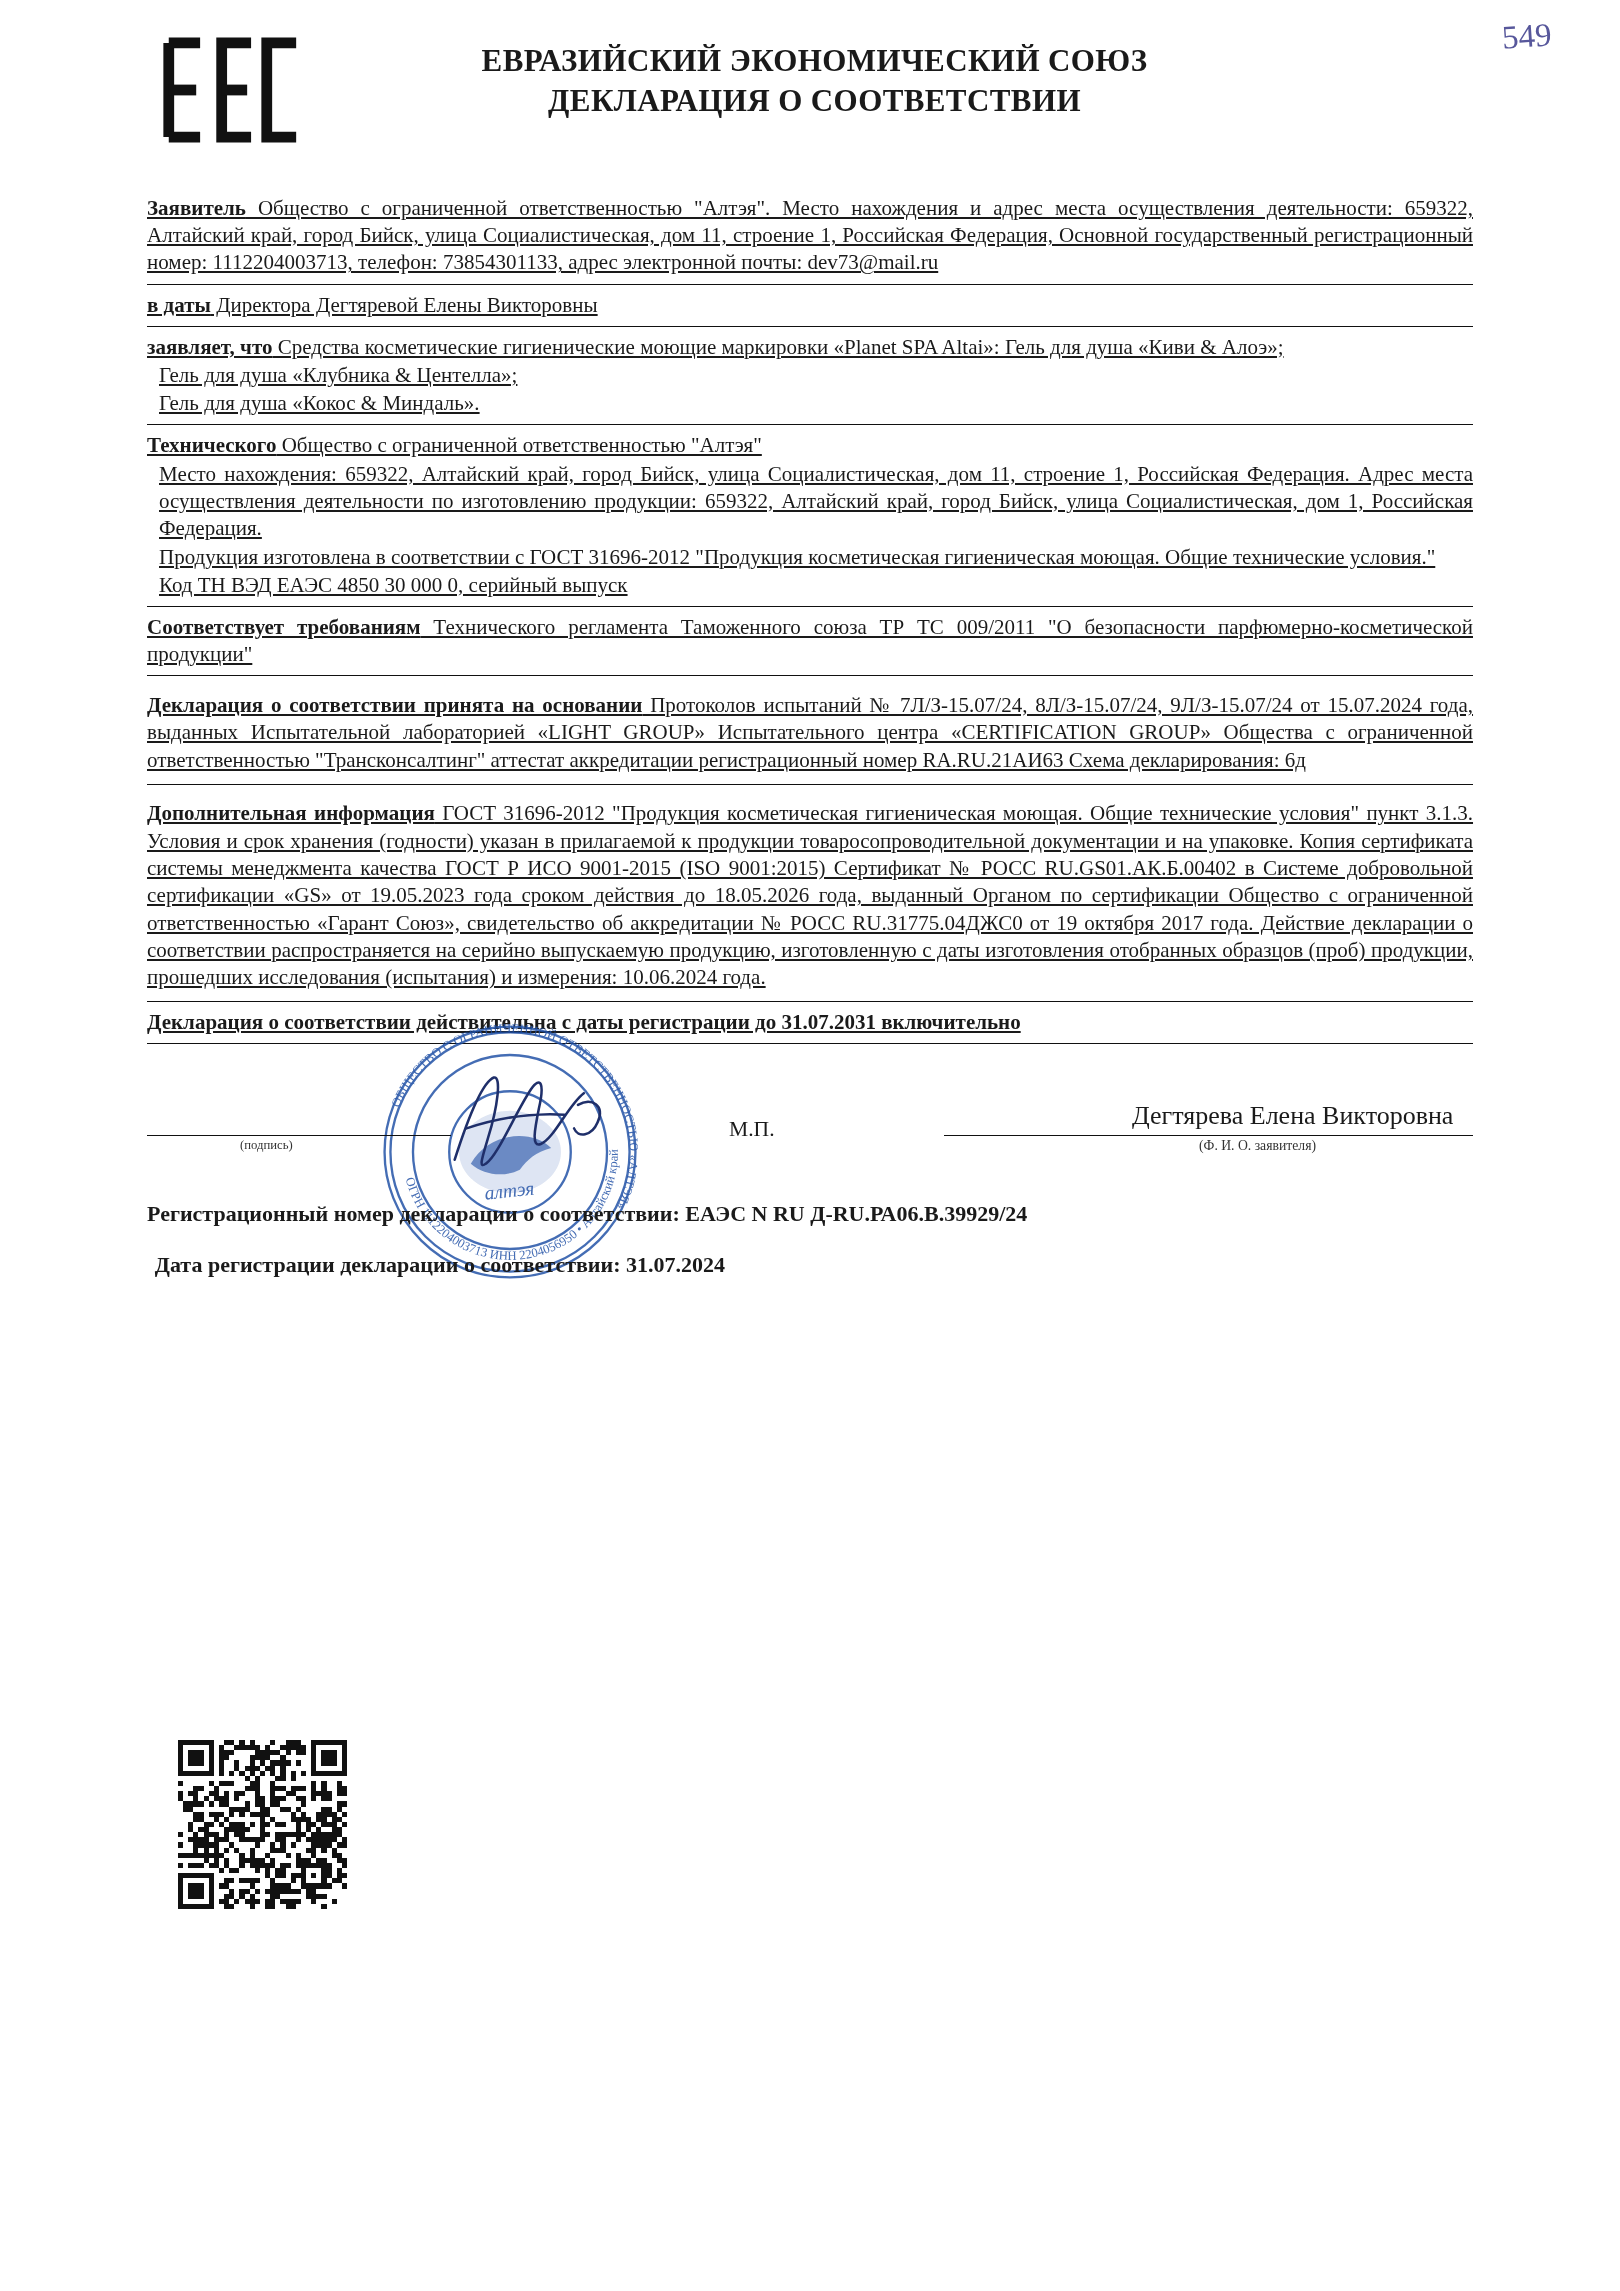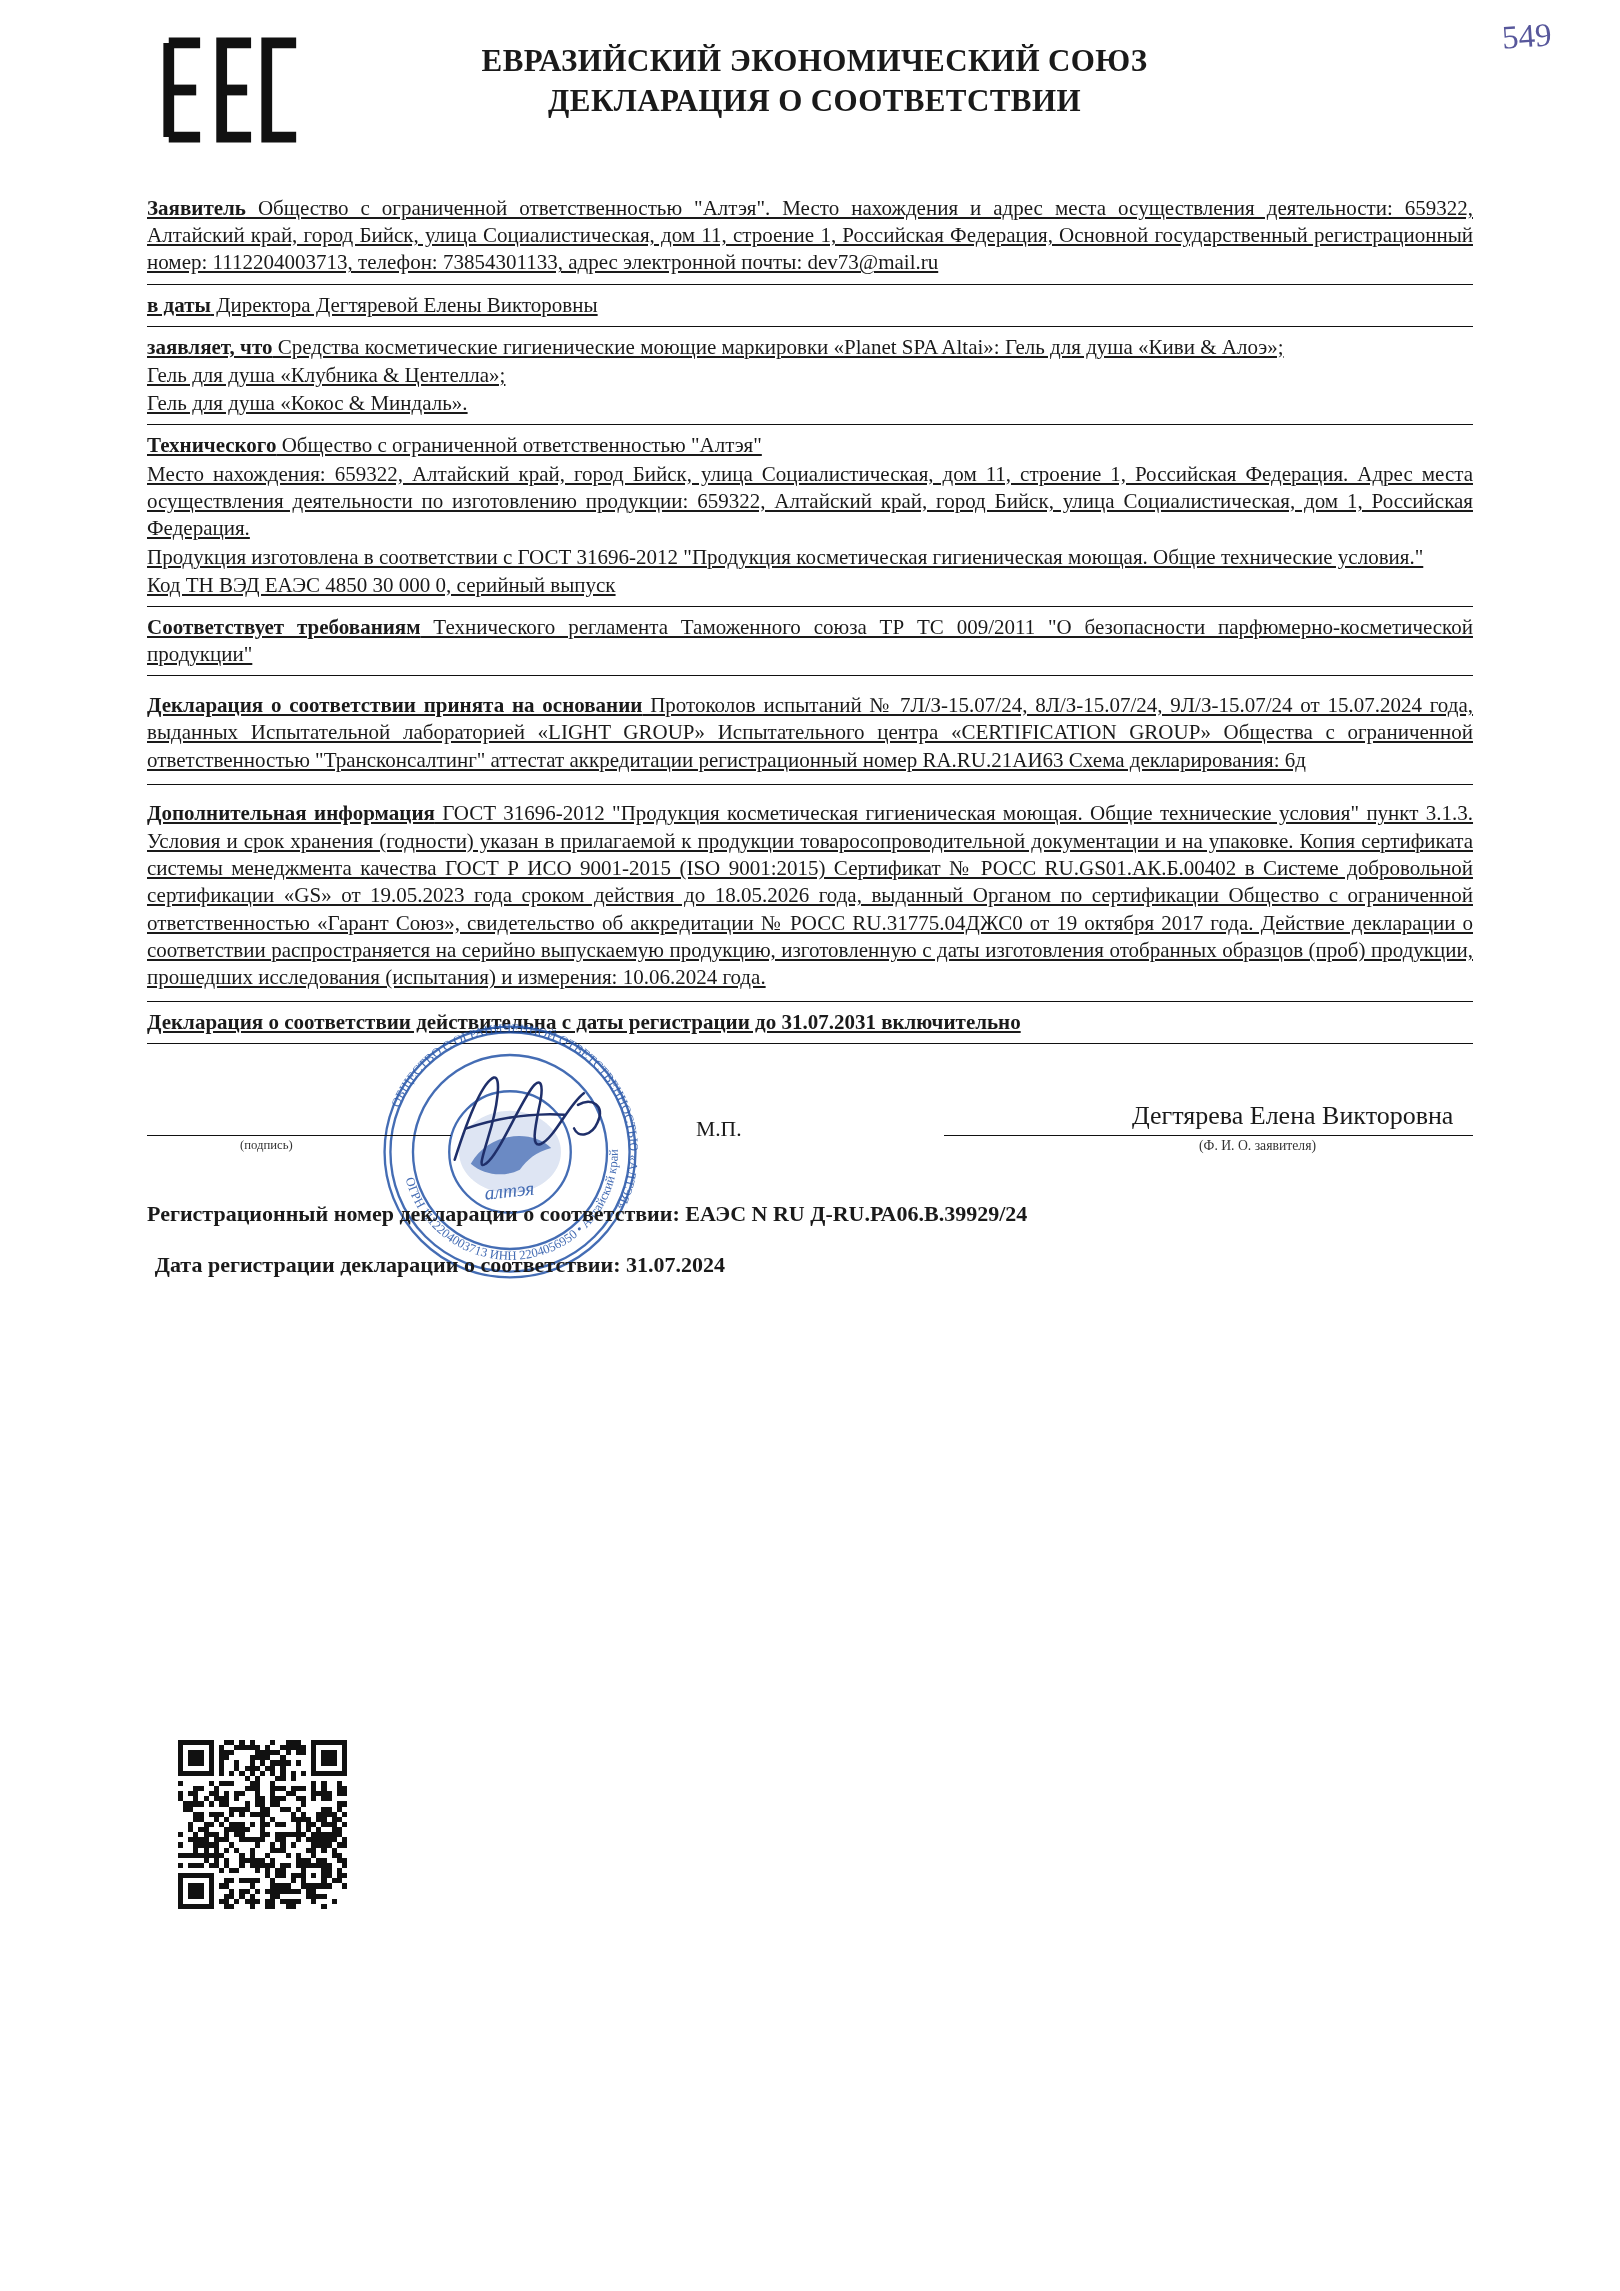--- a/index.html
+++ b/index.html
@@ -61,21 +61,21 @@
     line-height: 1.30;
   }
   .sec {
     padding: 6.9px 0 6.9px 0;
     border-bottom: 1.6px solid #111;
     text-align: justify;
     text-justify: inter-word;
   }
   .sec:first-child { border-top: none; }
   .sec p { margin: 0; text-decoration: underline; }
-  .sec p + p { margin-top: 1px; }
+  .sec p + p { margin-top: 1px; margin-left: 12px; }
   b, .b { font-weight: bold; }
   .sec-spaced { padding-top: 15.7px; padding-bottom: 9.8px; }
 
   
   .sign-area {
     position: relative;
     height: 245px;
     margin: 0 147px;
   }
   .sign-row {
@@ -95,21 +95,21 @@
   }
   .sign-cap-left {
     position: absolute;
     left: 93px;
     top: 3.9px;
     font-size: 12.7px;
     color: #333;
   }
   .mp {
     position: absolute;
-    left: 549px;
+    left: 582px;
     top: -17.6px;
     font-size: 21.6px;
     font-family: "Liberation Serif", serif;
   }
   .sign-line-right {
     position: absolute;
     right: 0;
     top: 0;
     width: 529px;
     border-bottom: 1.4px solid #111;

